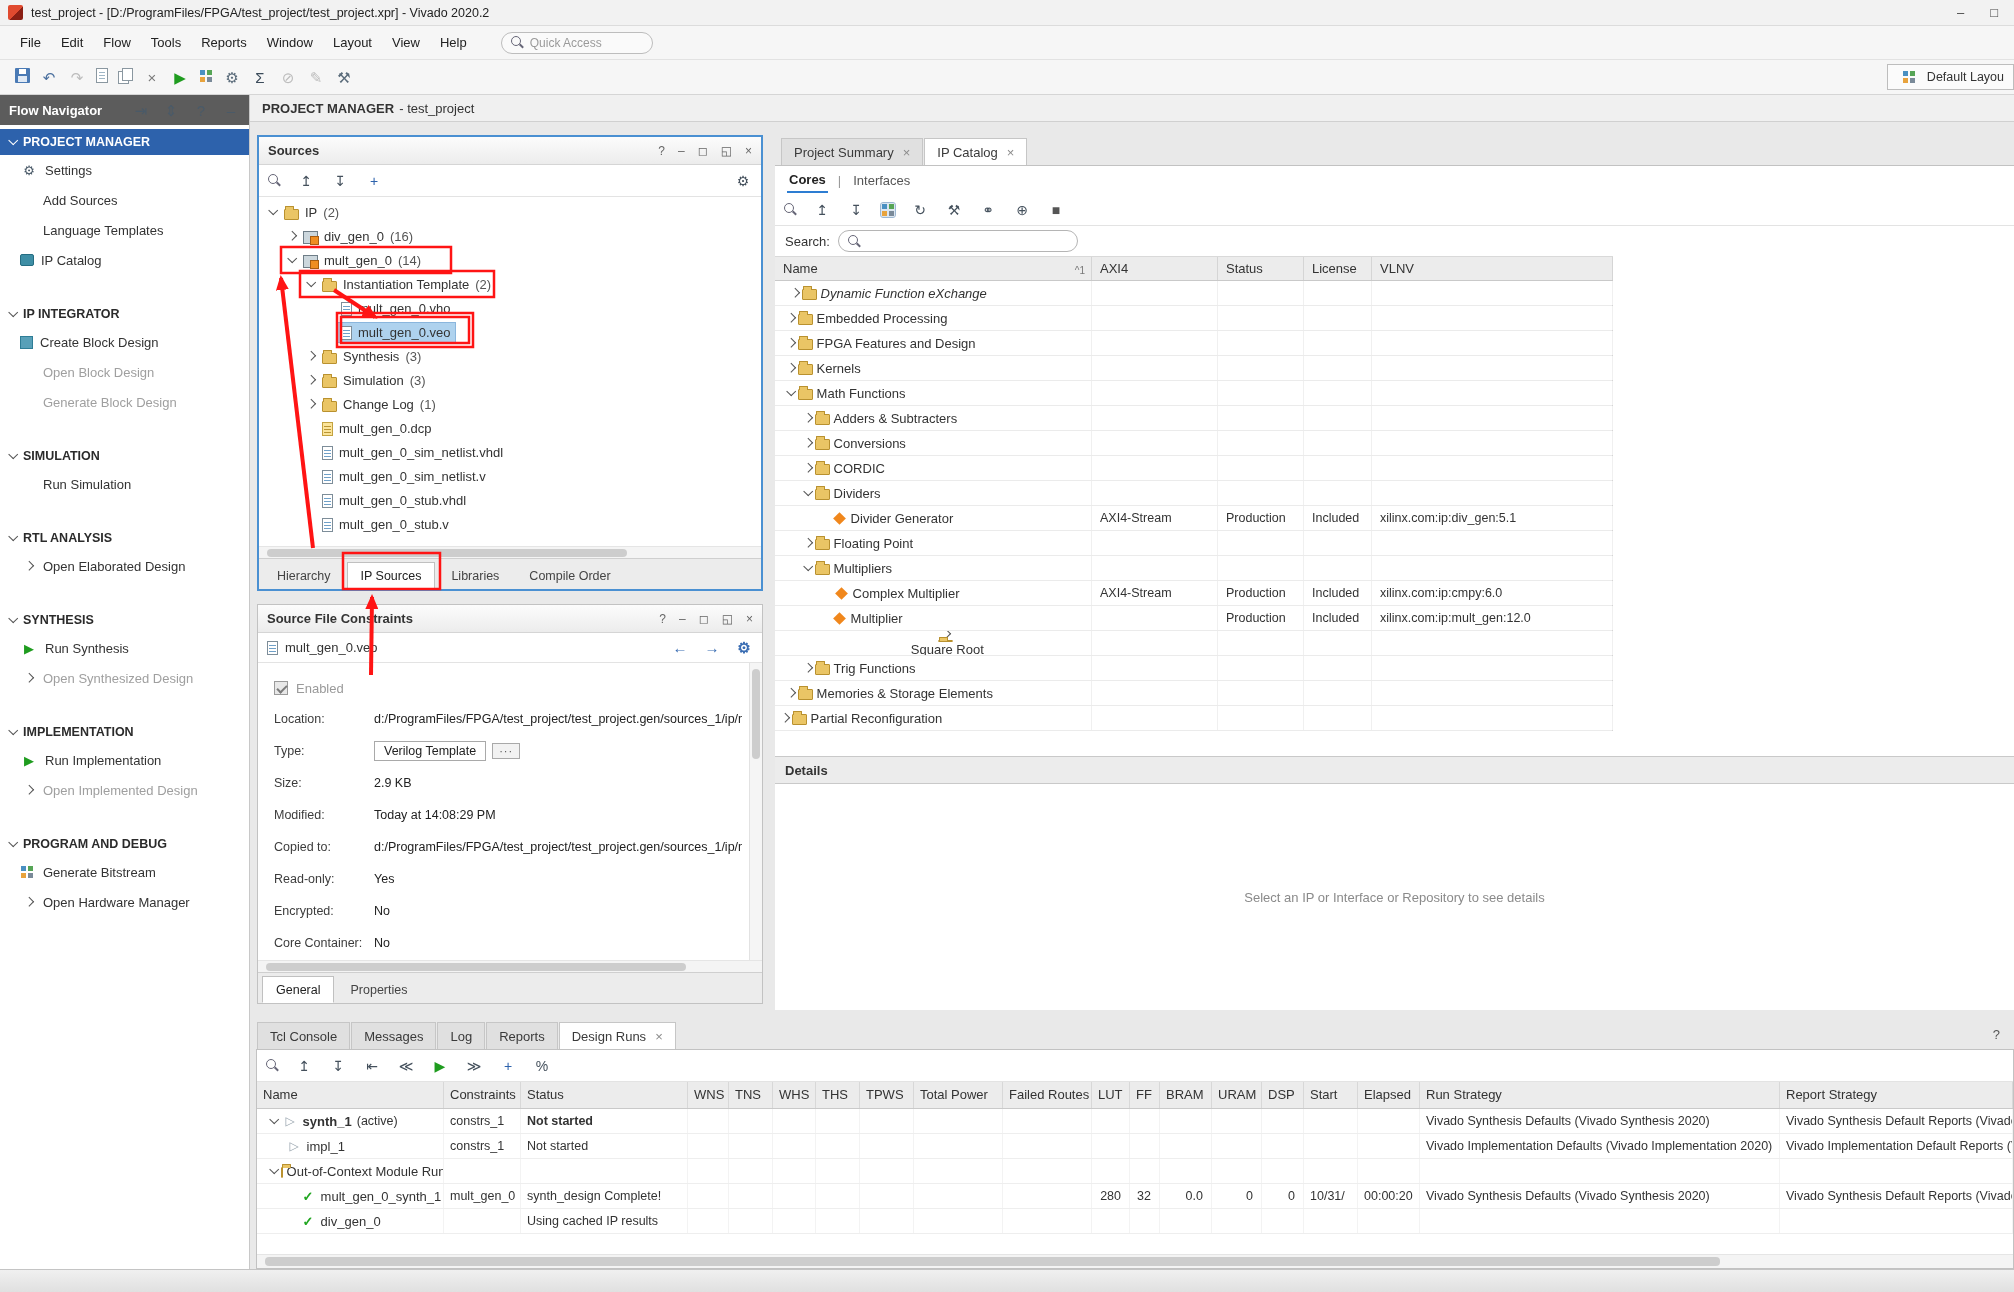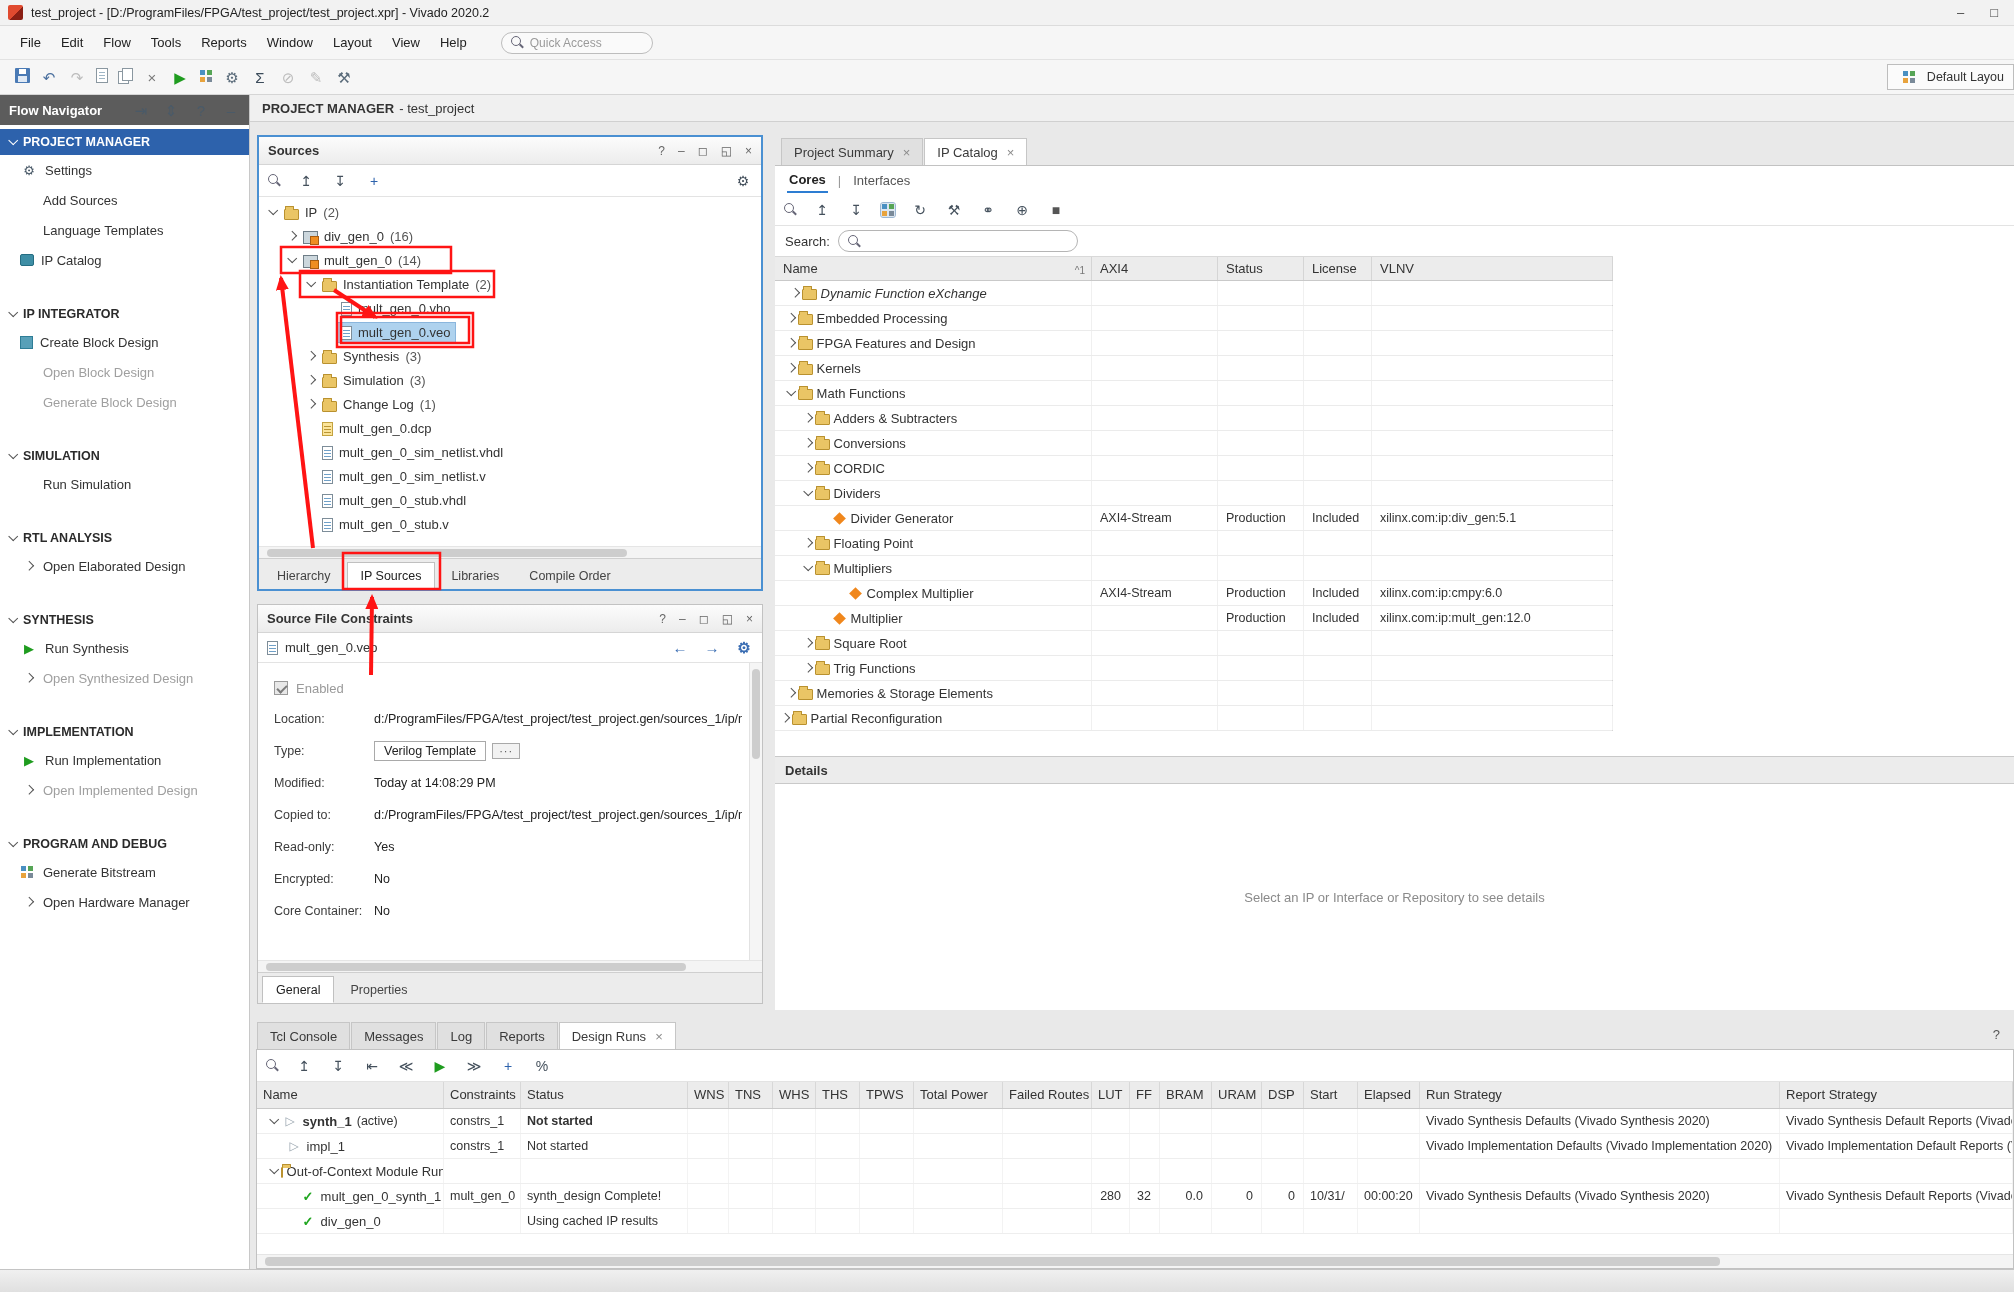--- a/index.html
+++ b/index.html
@@ -511,20 +511,24 @@
           <div class="prop-row">
             <span class="prop-label">Location:</span>
             <span class="prop-value">d:/ProgramFiles/FPGA/test_project/test_project.gen/sources_1/ip/mult</span>
           </div>
           <div class="prop-row">
             <span class="prop-label">Type:</span>
             <span class="prop-combo">Verilog Template</span>
             <span class="prop-ellipsis-btn">···</span>
           </div>
           <div class="prop-row">
+            <span class="prop-label">Size:</span>
+            <span class="prop-value">2.9 KB</span>
+          </div>
+          <div class="prop-row">
             <span class="prop-label">Modified:</span>
             <span class="prop-value">Today at 14:08:29 PM</span>
           </div>
           <div class="prop-row">
             <span class="prop-label">Copied to:</span>
             <span class="prop-value">d:/ProgramFiles/FPGA/test_project/test_project.gen/sources_1/ip/mult</span>
           </div>
           <div class="prop-row">
             <span class="prop-label">Read-only:</span>
             <span class="prop-value">Yes</span>
@@ -745,21 +749,21 @@
               </span>
               <span class="i-folder"></span>
               <span class="tlabel">&nbsp;Multipliers</span>
             </span>
             <span class="ipc-cell"></span>
             <span class="ipc-cell"></span>
             <span class="ipc-cell"></span>
             <span class="ipc-cell"></span>
           </div>
           <div class="ipc-row ipc-grid">
-            <span class="ipc-cell ipc-name" style="padding-left: 58px;">
+            <span class="ipc-cell ipc-name" style="padding-left: 44px;">
               <span class="exp"></span>
               <span class="i-star"></span>
               <span class="tlabel">&nbsp;Complex Multiplier</span>
             </span>
             <span class="ipc-cell">AXI4-Stream</span>
             <span class="ipc-cell">Production</span>
             <span class="ipc-cell">Included</span>
             <span class="ipc-cell">xilinx.com:ip:cmpy:6.0</span>
           </div>
           <div class="ipc-row ipc-grid">
@@ -767,21 +771,21 @@
               <span class="exp"></span>
               <span class="i-star"></span>
               <span class="tlabel">&nbsp;Multiplier</span>
             </span>
             <span class="ipc-cell"></span>
             <span class="ipc-cell">Production</span>
             <span class="ipc-cell">Included</span>
             <span class="ipc-cell">xilinx.com:ip:mult_gen:12.0</span>
           </div>
           <div class="ipc-row ipc-grid">
-            <span class="ipc-cell ipc-name" style="padding-left: 25px;">
+            <span class="ipc-cell ipc-name" style="padding-left: 25px; flex-direction: column;">
               <span class="exp">
                 <span class="chev closed"></span>
               </span>
               <span class="i-folder"></span>
               <span class="tlabel">&nbsp;Square Root</span>
             </span>
             <span class="ipc-cell"></span>
             <span class="ipc-cell"></span>
             <span class="ipc-cell"></span>
             <span class="ipc-cell"></span>

